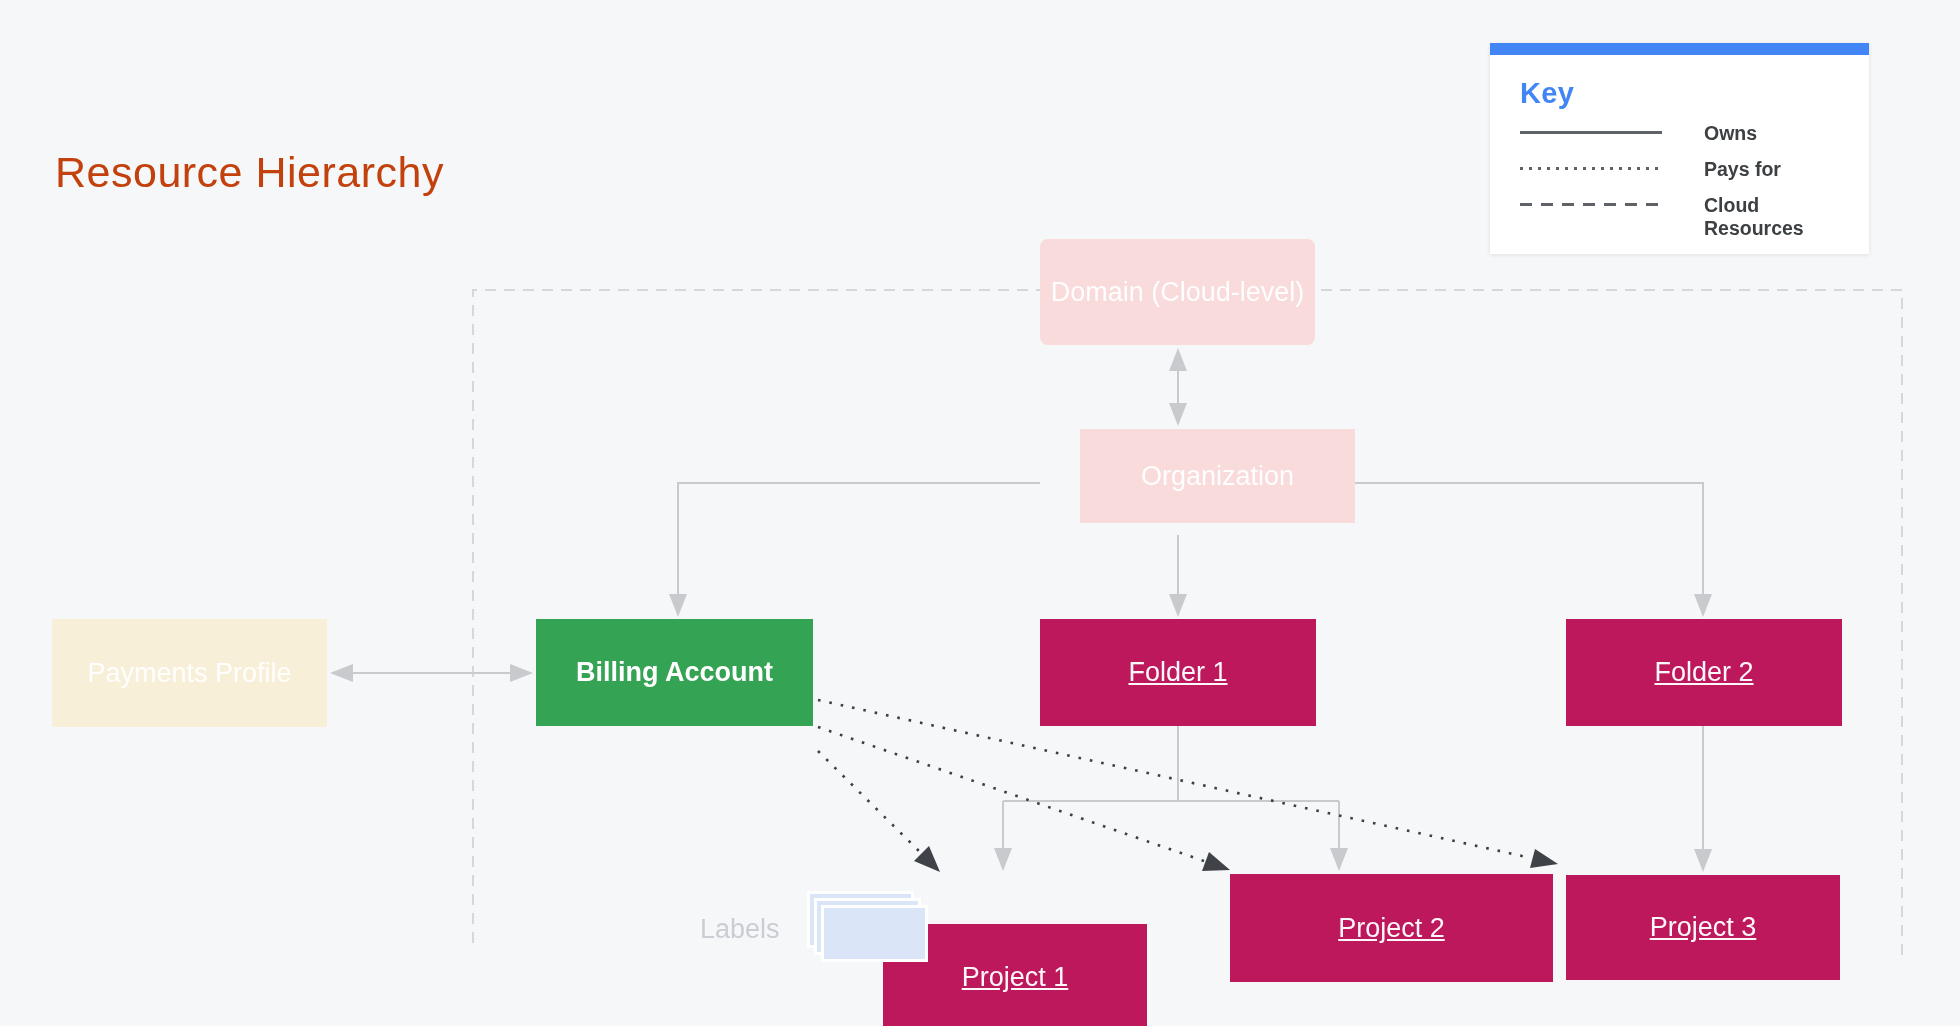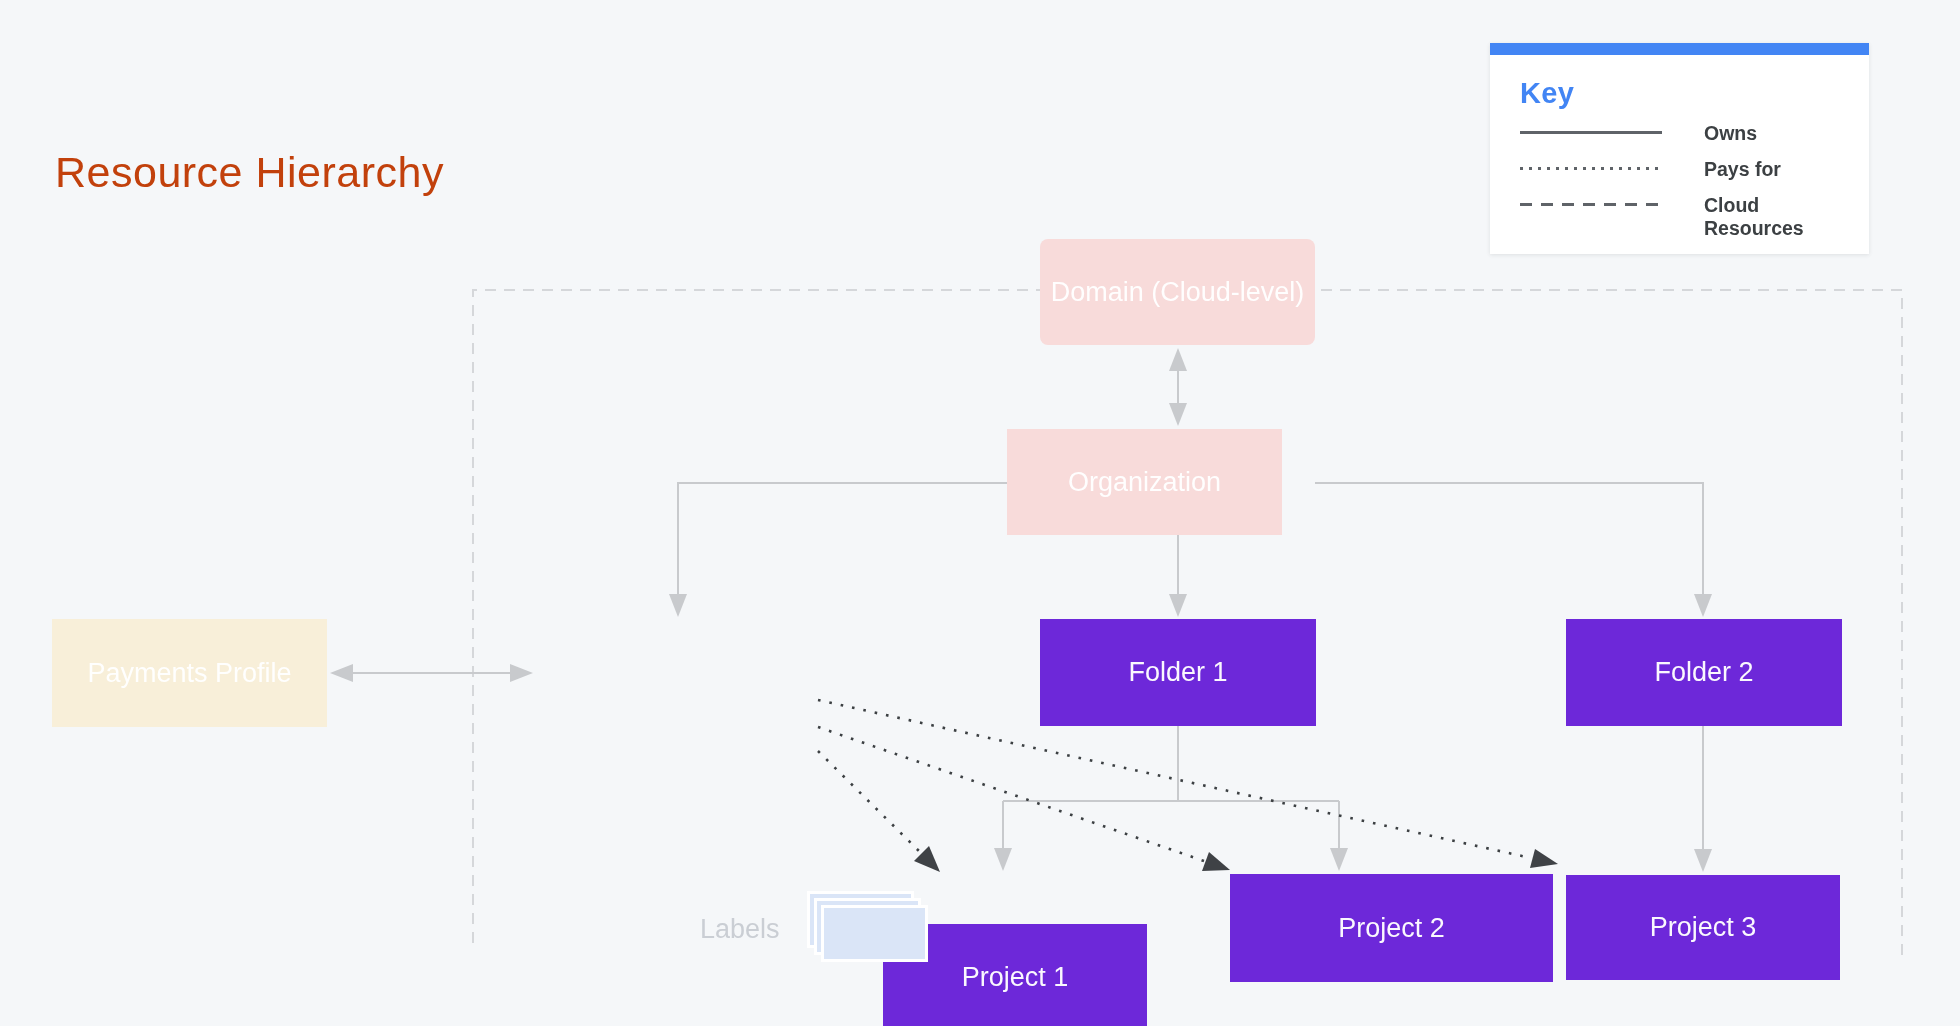--- a/index.html
+++ b/index.html
@@ -18,24 +18,24 @@
   .boundary{stroke:#d5d7da;stroke-width:2;fill:none;stroke-dasharray:11 8;}
   .dotline{stroke:#3c4043;stroke-width:2.6;fill:none;stroke-dasharray:2.6 9;}
   .dothead{fill:#3f4246;stroke:none;}
   
   .node{
     position:absolute;z-index:2;display:flex;align-items:center;justify-content:center;
     color:rgba(255,255,255,0.97);font-size:27px;font-weight:400;text-align:center;
   }
   .node.pink{background:#f8dbda;}
   .node.cream{background:#f8efd9;}
-  .node.blue{background:#6d28d9;}
+  .node.blue{background:#be185d;text-decoration:underline;}
   .node.green{background:#34a353;font-weight:700;color:#ffffff;}
   .n-domain{left:1040px;top:239px;width:275px;height:106px;border-radius:8px;}
-  .n-org{left:1007px;top:429px;width:275px;height:106px;}
+  .n-org{left:1080px;top:429px;width:275px;height:94px;}
   .n-payments{left:52px;top:619px;width:275px;height:108px;align-items:center;}
   .n-billing{left:536px;top:619px;width:277px;height:107px;}
   .n-folder1{left:1040px;top:619px;width:276px;height:107px;}
   .n-folder2{left:1566px;top:619px;width:276px;height:107px;}
   .n-project1{left:883px;top:924px;width:264px;height:107px;}
   .n-project2{left:1230px;top:874px;width:323px;height:108px;}
   .n-project3{left:1566px;top:875px;width:274px;height:105px;}
   
   .labels-caption{
     position:absolute;left:700px;top:914px;z-index:2;
@@ -121,20 +121,23 @@
 
   <div class="node pink n-domain">
     <span>Domain (Cloud-level)</span>
   </div>
   <div class="node pink n-org">
     <span>Organization</span>
   </div>
   <div class="node cream n-payments">
     <span>Payments Profile</span>
   </div>
+  <div class="node green n-billing">
+    <span>Billing Account</span>
+  </div>
   <div class="node blue n-folder1">
     <span>Folder 1</span>
   </div>
   <div class="node blue n-folder2">
     <span>Folder 2</span>
   </div>
   <div class="node blue n-project1">
     <span>Project 1</span>
   </div>
   <div class="node blue n-project2">

